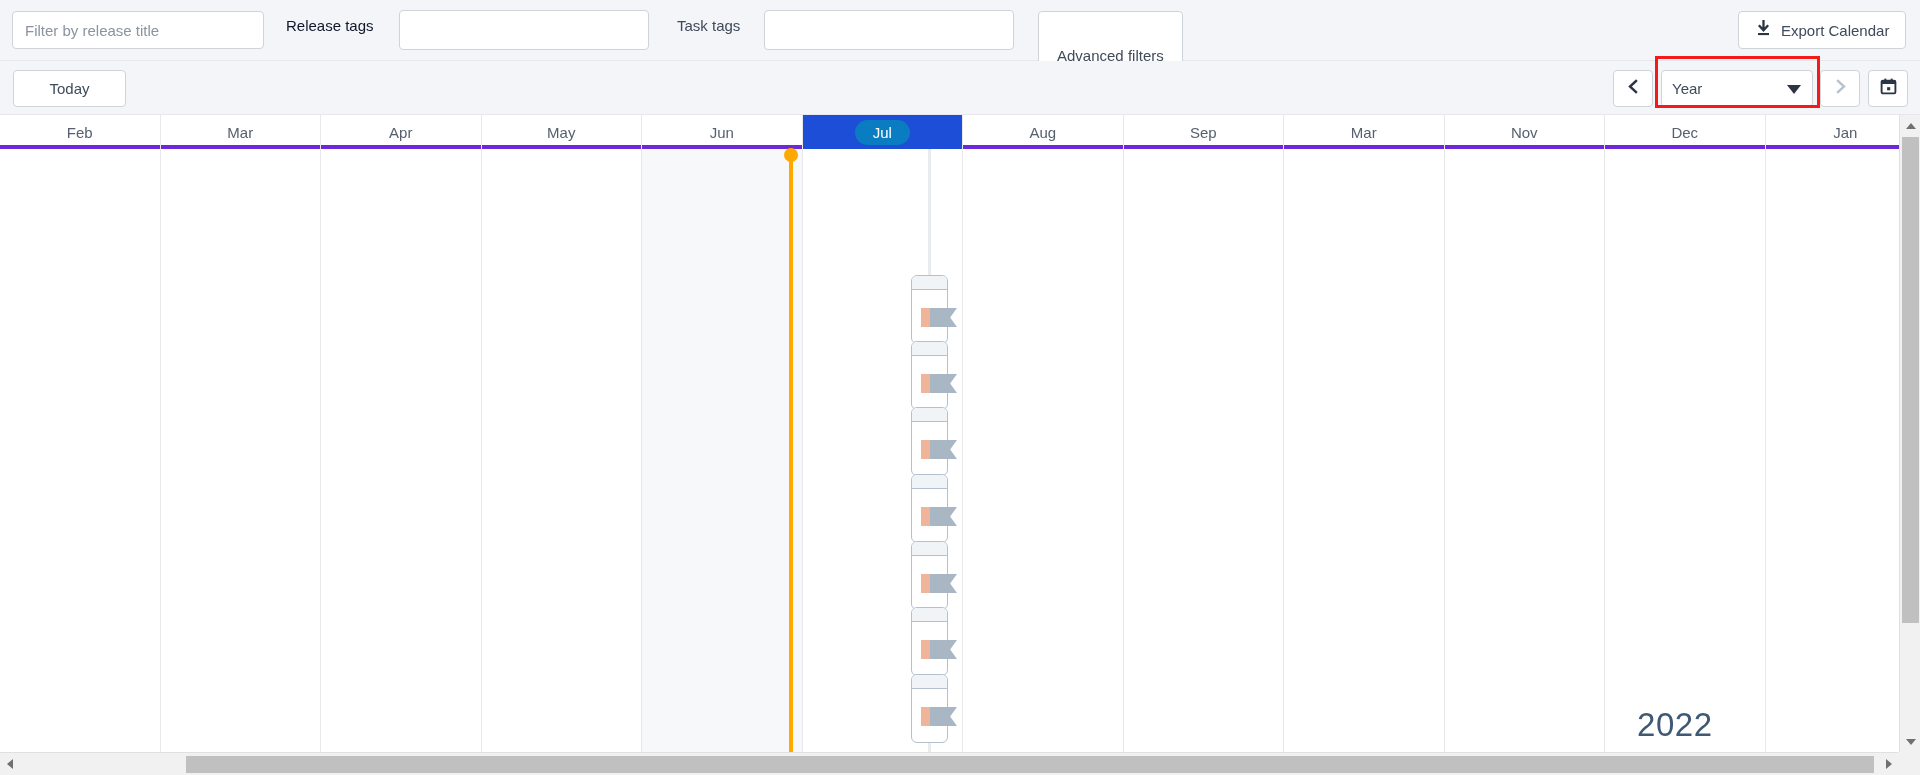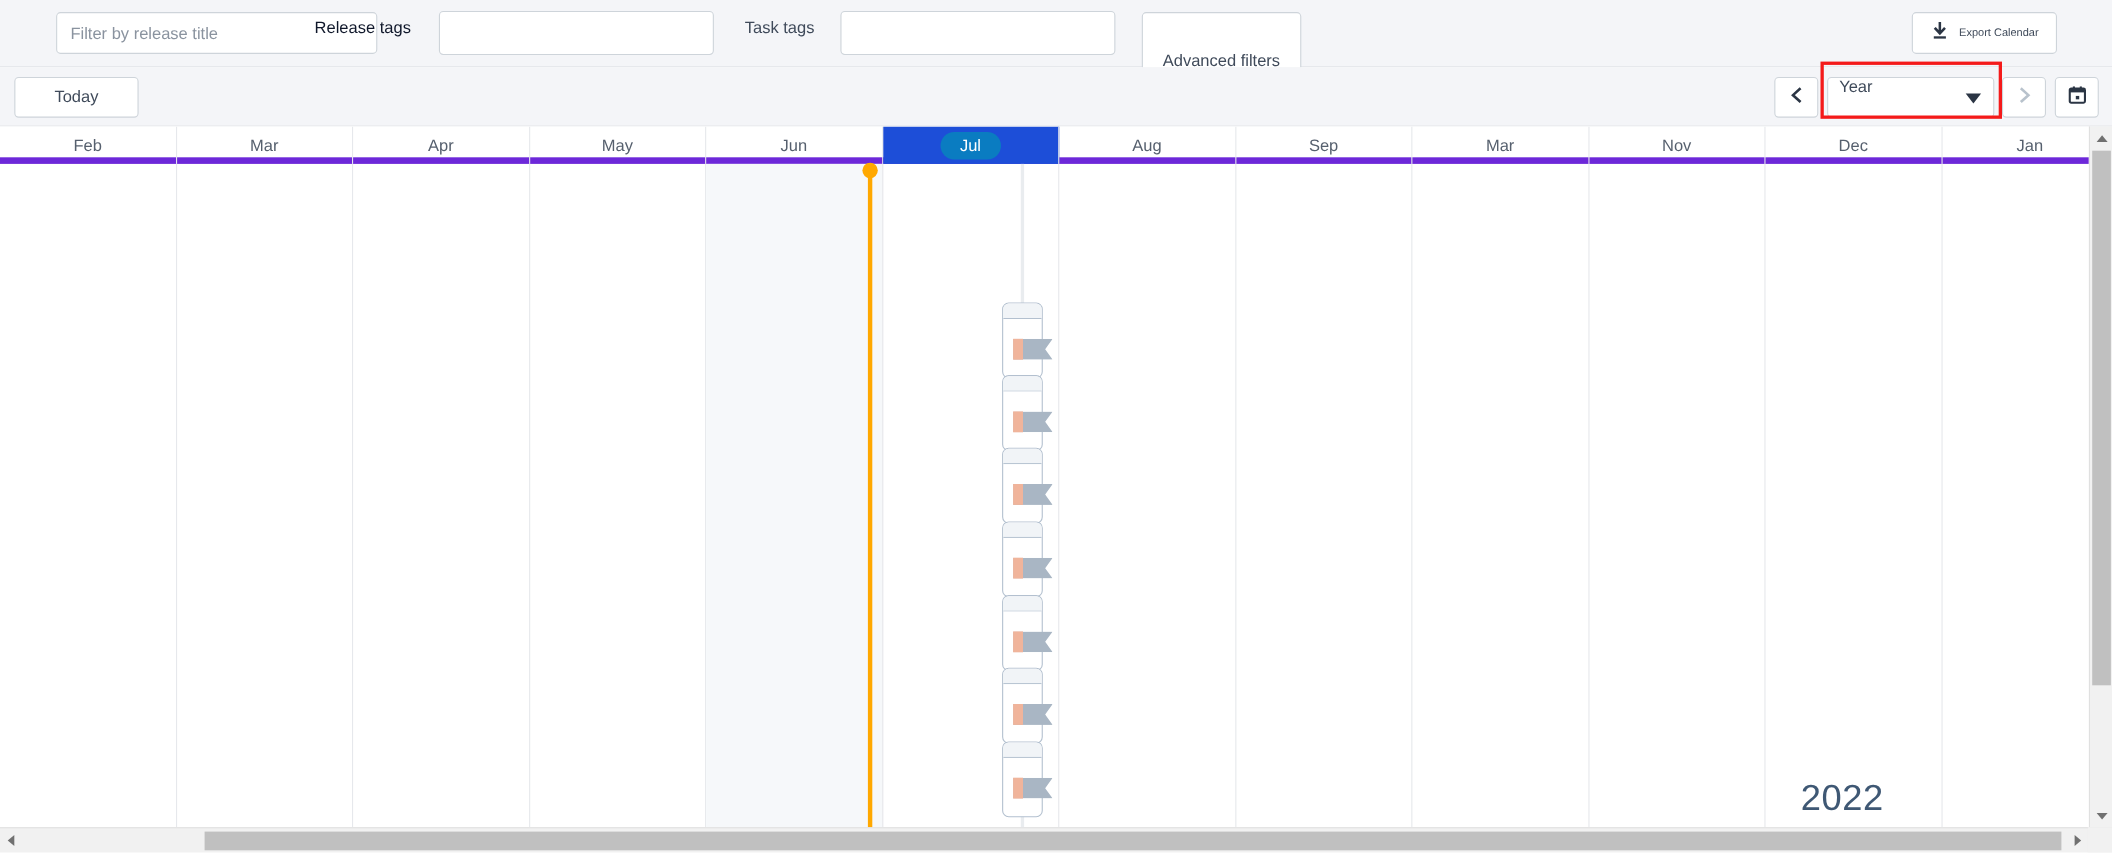--- a/index.html
+++ b/index.html
@@ -22,21 +22,21 @@
     background: #ffffff;
     border: 1px solid #ced4da;
     border-radius: 4px;
     font-family: "Liberation Sans", sans-serif;
     font-size: 15px;
     color: #3f4a5a;
     padding: 0 12px;
     outline: none;
   }
   .fb-input::placeholder { color: #8a939f; }
-  #release-title-input { position: absolute; left: 12px; top: 11px; width: 292px; margin-left: 39px; }
+  #release-title-input { position: absolute; left: 12px; top: 11px; width: 252px; }
   #release-tags-label {
     position: absolute; left: 286px; top: 17px;
     font-size: 15px; color: #0f172a; white-space: nowrap;
   }
   #release-tags-input { position: absolute; left: 399px; top: 10px; width: 250px; height: 40px; }
   #task-tags-label {
     position: absolute; left: 677px; top: 17px;
     font-size: 15px; color: #3f4a5a; white-space: nowrap;
   }
   #task-tags-input { position: absolute; left: 764px; top: 10px; width: 250px; height: 40px; }
@@ -45,21 +45,21 @@
     height: 54px; padding: 0 18px;
     background: #ffffff; border: 1px solid #ced4da; border-radius: 4px;
     font-family: "Liberation Sans", sans-serif; font-size: 15px; color: #3f4a5a;
     cursor: pointer;
     display: flex; align-items: flex-end;
   }
   #export-calendar-button {
     position: absolute; left: 1738px; top: 11px;
     height: 38px; padding: 0 16px;
     background: #ffffff; border: 1px solid #ced4da; border-radius: 4px;
-    font-family: "Liberation Sans", sans-serif; font-size: 10px; color: #3f4a5a;
+    font-family: "Liberation Sans", sans-serif; font-size: 15px; color: #3f4a5a;
     cursor: pointer;
     display: flex; align-items: center; gap: 9px;
   }
 
   
   #nav-bar {
     position: absolute; left: 0; top: 61px; width: 1920px; height: 54px;
     background: #f4f5f8;
     border-bottom: 1px solid #e6e8ec;
   }
@@ -81,21 +81,21 @@
   #next-period-button { left: 1820px; }
   #datepicker-button  { left: 1868px; }
 
   #period-select-wrap {
     position: absolute; left: 1661px; top: 9px;
     width: 152px; height: 37px;
   }
   #period-select {
     width: 152px; height: 37px;
     background: #ffffff; border: 1px solid #ced4da; border-radius: 4px;
-    display: flex; 
+    display: flex; align-items: center;
     padding: 0 10px;
     cursor: pointer;
   }
   #period-select-value { font-size: 15px; color: #3f4a5a; }
   #period-select-caret {
     position: absolute; right: 12px; top: 15px;
     width: 0; height: 0;
     border-left: 7px solid transparent;
     border-right: 7px solid transparent;
     border-top: 9px solid #2b3544;
@@ -112,21 +112,21 @@
   
   #timeline {
     position: absolute; left: 0; top: 115px;
     width: 1899px; height: 637px;
     background: #ffffff;
     overflow: hidden;
   }
   #month-header-row {
     position: absolute; left: 0; top: 0; width: 1899px; height: 34px;
     display: flex;
-    border-bottom: 6px solid #6d28d9;
+    border-bottom: 4px solid #6d28d9;
   }
   .month-head {
     width: 160.5px; height: 34px; flex: none;
     border-right: 1px solid #e6e8ec;
     display: flex; align-items: center; justify-content: center;
     font-size: 15px; color: #56606e;
   }
   .month-head.current { background: #1d4ed8; align-items: center; }
   .month-head.current .month-pill {
     background: #0a7cc1; color: #ffffff;

